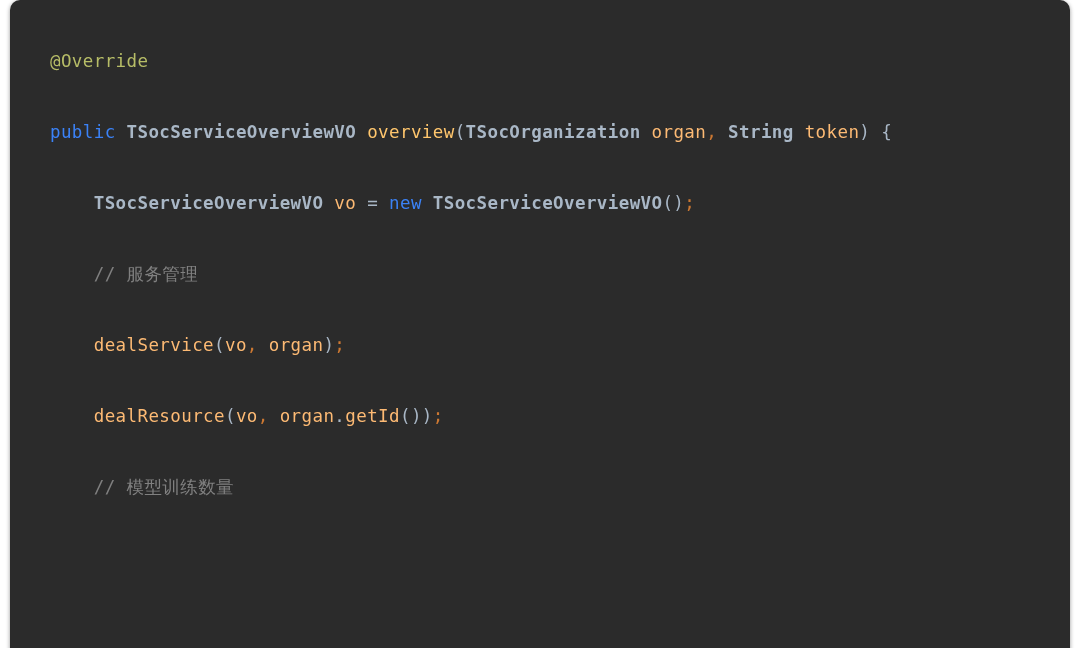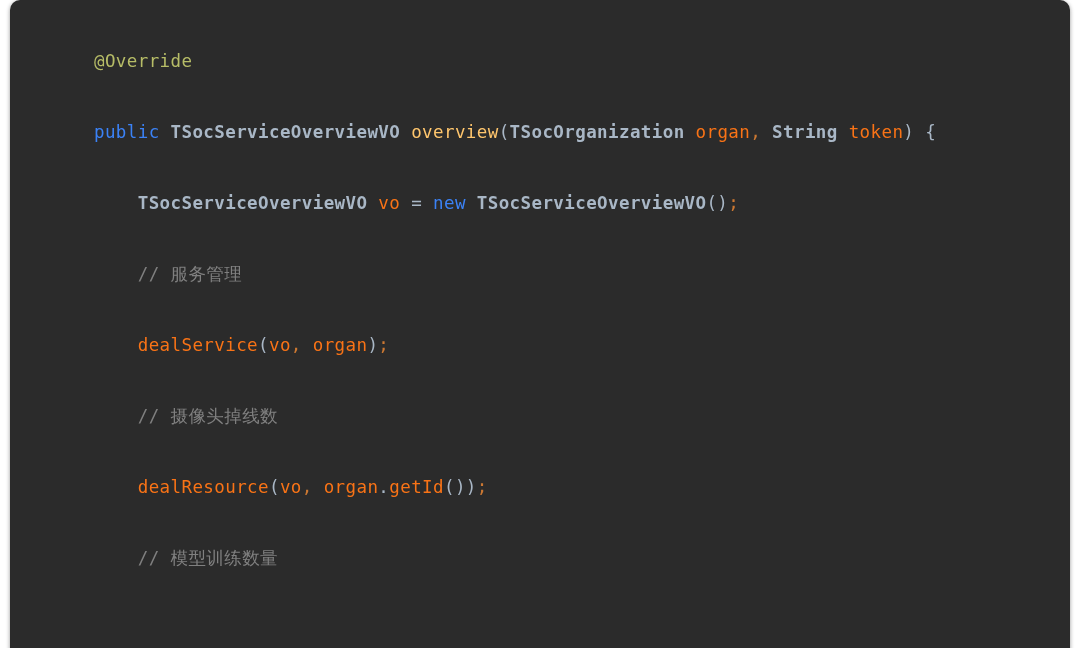--- a/index.html
+++ b/index.html
@@ -25,45 +25,43 @@
     font-size: 17.5px;
     line-height: 35.5px;
     letter-spacing: 0.4px;
     color: #a9b7c6;
     white-space: pre;
     padding: 0 0 0 40px;
   }
   .line {
     display: block;
     padding-left: 0;
-    margin-left: 44px;
   }
   
   .tok-anno   { color: #b7bd67; }   
   .tok-kw     { color: #3b82f6; }   
   .tok-type   { color: #a9b7c6; font-weight: bold; }   
   .tok-method { color: #ffc66d; text-align: center; }   
-  .tok-ident  { color: #f97316; }
+  .tok-ident  { color: #fdba74; }
   .tok-comment{ color: #808080; }
   .tok-punc   { color: #a9b7c6; }
   .tok-semi   { color: #cc7832; }
   .tok-paren  { color: #a9b7c6; }
   .tok-brace  { color: #a9b7c6; }
 </style>
 </head>
 <body>
 
 <div class="editor-frame">
 <div class="code">
 <span class="line"><span class="tok-anno">@Override</span></span>
 <span class="line"><span class="tok-kw">public</span> <span class="tok-type">TSocServiceOverviewVO</span> <span class="tok-method">overview</span><span class="tok-paren">(</span><span class="tok-type">TSocOrganization</span> <span class="tok-ident">organ</span><span class="tok-semi">,</span> <span class="tok-type">String</span> <span class="tok-ident">token</span><span class="tok-paren">)</span> <span class="tok-brace">{</span></span>
 <span class="line">    <span class="tok-type">TSocServiceOverviewVO</span> <span class="tok-ident">vo</span> <span class="tok-punc">=</span> <span class="tok-kw">new</span> <span class="tok-type">TSocServiceOverviewVO</span><span class="tok-paren">()</span><span class="tok-semi">;</span></span>
 <span class="line">    <span class="tok-comment">// 服务管理</span></span>
 <span class="line">    <span class="tok-ident">dealService</span><span class="tok-paren">(</span><span class="tok-ident">vo</span><span class="tok-semi">,</span> <span class="tok-ident">organ</span><span class="tok-paren">)</span><span class="tok-semi">;</span></span>
-<span class="line">    <span class="tok-comment">// 摄像头掉线数</span></span>
 <span class="line">    <span class="tok-ident">dealResource</span><span class="tok-paren">(</span><span class="tok-ident">vo</span><span class="tok-semi">,</span> <span class="tok-ident">organ</span><span class="tok-punc">.</span><span class="tok-ident">getId</span><span class="tok-paren">()</span><span class="tok-paren">)</span><span class="tok-semi">;</span></span>
 <span class="line">    <span class="tok-comment">// 模型训练数量</span></span>
 
 
 
 
 
 
 
 

